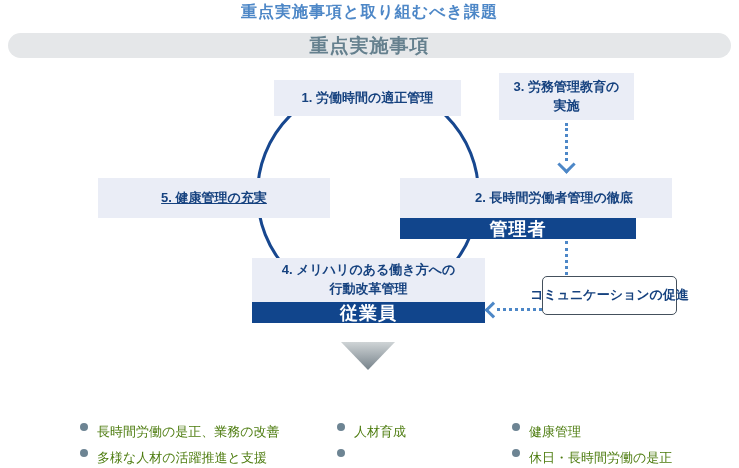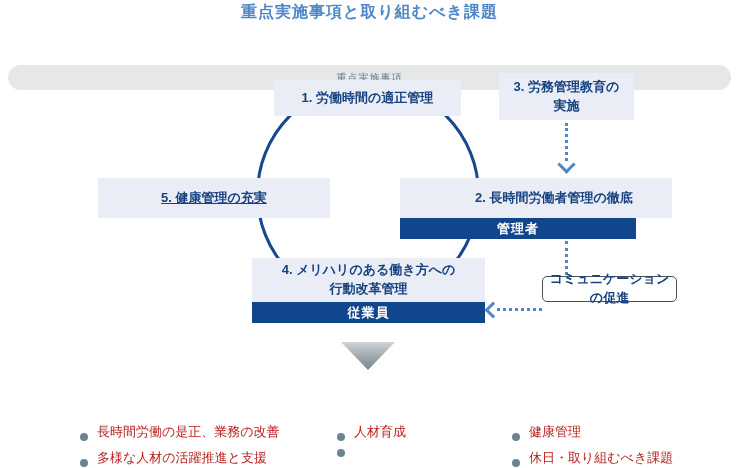--- a/index.html
+++ b/index.html
@@ -7,50 +7,50 @@
     position:relative; width:739px; height:468px; background:#ffffff;
     font-family:"Liberation Sans","DejaVu Sans",sans-serif; overflow:hidden;
   }
   .title {
     position:absolute; top:2px; left:0; width:739px; text-align:center;
     color:#4d87c7; font-size:16px; font-weight:bold; letter-spacing:1px;
   }
   .band {
     position:absolute; left:8px; width:723px; height:25px; background:#e5e7e9;
     border-radius:13px; display:flex; align-items:center; justify-content:center;
-    color:#65808e; font-size:10px; font-weight:normal; letter-spacing:1px;margin-top:32px;
+    color:#65808e; font-size:19px; font-weight:bold; letter-spacing:1px;
   }
   .band.top { top:33px; }
   .band.bottom { top:384px; }
   .cycle-ring {
     position:absolute; left:256px; top:82px; width:224px; height:224px;
     border:3px solid #17478f; border-radius:50%; box-sizing:border-box;
   }
   .node {
     position:absolute; background:#eaedf6; color:#16427f; font-weight:bold;
     font-size:13px; display:flex; flex-direction:column; align-items:center;
     justify-content:center; text-align:center; line-height:1.45; white-space:nowrap;
   }
   .badge {
     position:absolute; background:#11458c; color:#ffffff; font-weight:bold;
-    font-size:13px; display:flex; align-items:center; justify-content:center;
+    font-size:18px; display:flex; align-items:center; justify-content:center;
     letter-spacing:1px;
   }
   .node1 { left:274px; top:80px;  width:187px; height:36px; }
   .node3 { left:499px; top:73px;  width:135px; height:47px; }
   .node5 { left:98px;  top:178px; width:232px; height:40px;text-decoration:underline; }
   .node2 { left:400px; top:178px; width:236px; height:40px;padding-left:36px; }
   .node2badge { left:400px; top:218px; width:236px; height:21px; }
   .node4 { left:252px; top:258px; width:233px; height:44px; }
   .node4badge { left:252px; top:302px; width:233px; height:21px; }
   .commbox {
-    position:absolute; left:542px; top:276px; width:135px; height:26px;
+    position:absolute; left:542px; top:276px; width:135px; height:39px;
     background:#ffffff; border:1px solid #44505c; border-radius:5px;
     color:#16427f; font-weight:bold; font-size:13px; display:flex;
-    flex-direction:column; align-items:center; justify-content:center;
+    align-items:center; justify-content:center;
     line-height:1.45; white-space:nowrap; box-sizing:border-box;
   }
   .vdot { position:absolute; width:0; border-left:3px dotted #4d87c7; }
   .hdot { position:absolute; height:0; border-top:3px dotted #4d87c7; }
   .vdot.a32 { left:565px; top:123px; height:38px; }
   .vdot.m2c { left:565px; top:241px; height:34px; }
   .hdot.c2e { left:497px; top:308px; width:45px; }
   .chev-down {
     position:absolute; left:560px; top:158px; width:10px; height:10px;
     border-left:3px solid #4d87c7; border-bottom:3px solid #4d87c7;
@@ -63,21 +63,21 @@
   }
   .tri-down {
     position:absolute; left:341px; top:342px; width:54px; height:28px;
     background:linear-gradient(to bottom,#cfd4d6,#76828a);
     clip-path:polygon(0 0,100% 0,50% 100%);
   }
   .tasks { position:absolute; left:80px; top:423px; display:flex; }
   .task-col { display:flex; flex-direction:column; gap:8px; }
   .task-col.c1 { width:257px; }
   .task-col.c2 { width:175px; }
-  .task { display:flex; align-items:flex-end; color:#b91c1c; font-size:13px; white-space:nowrap; }
+  .task { display:flex; align-items:flex-start; color:#4d7c0f; font-size:13px; white-space:nowrap; }
   .task .dot {
     width:8px; height:8px; border-radius:50%; background:#6d8493;
     margin-right:9px; flex:none;
   }
 </style>
 </head>
 <body>
 
 <div class="canvas">
 
@@ -153,18 +153,18 @@
         <span class="dot"></span>
       </div>
     </div>
     <div class="task-col c3">
       <div class="task">
         <span class="dot"></span>
         <span>健康管理</span>
       </div>
       <div class="task">
         <span class="dot"></span>
-        <span>休日・取り組むべき課題</span>
+        <span>休日・長時間労働の是正</span>
       </div>
     </div>
   </div>
 
 </div>
 
 </body></html>

